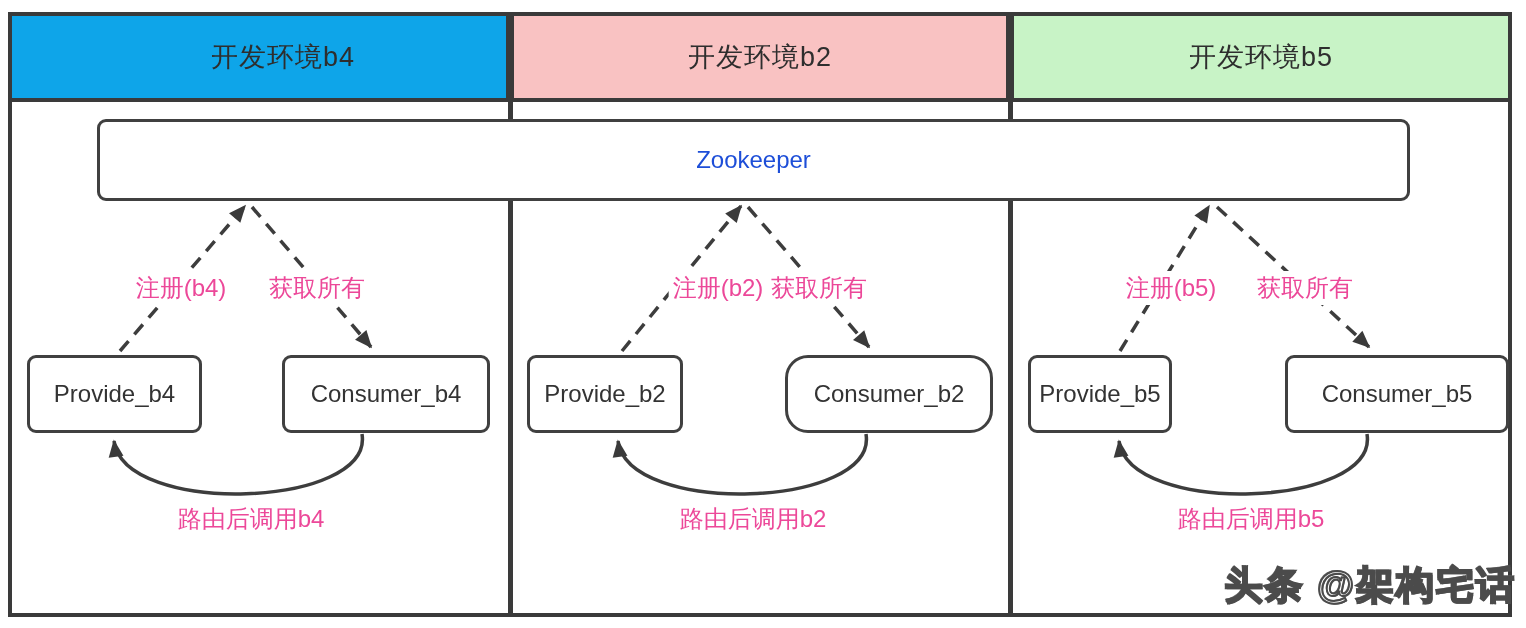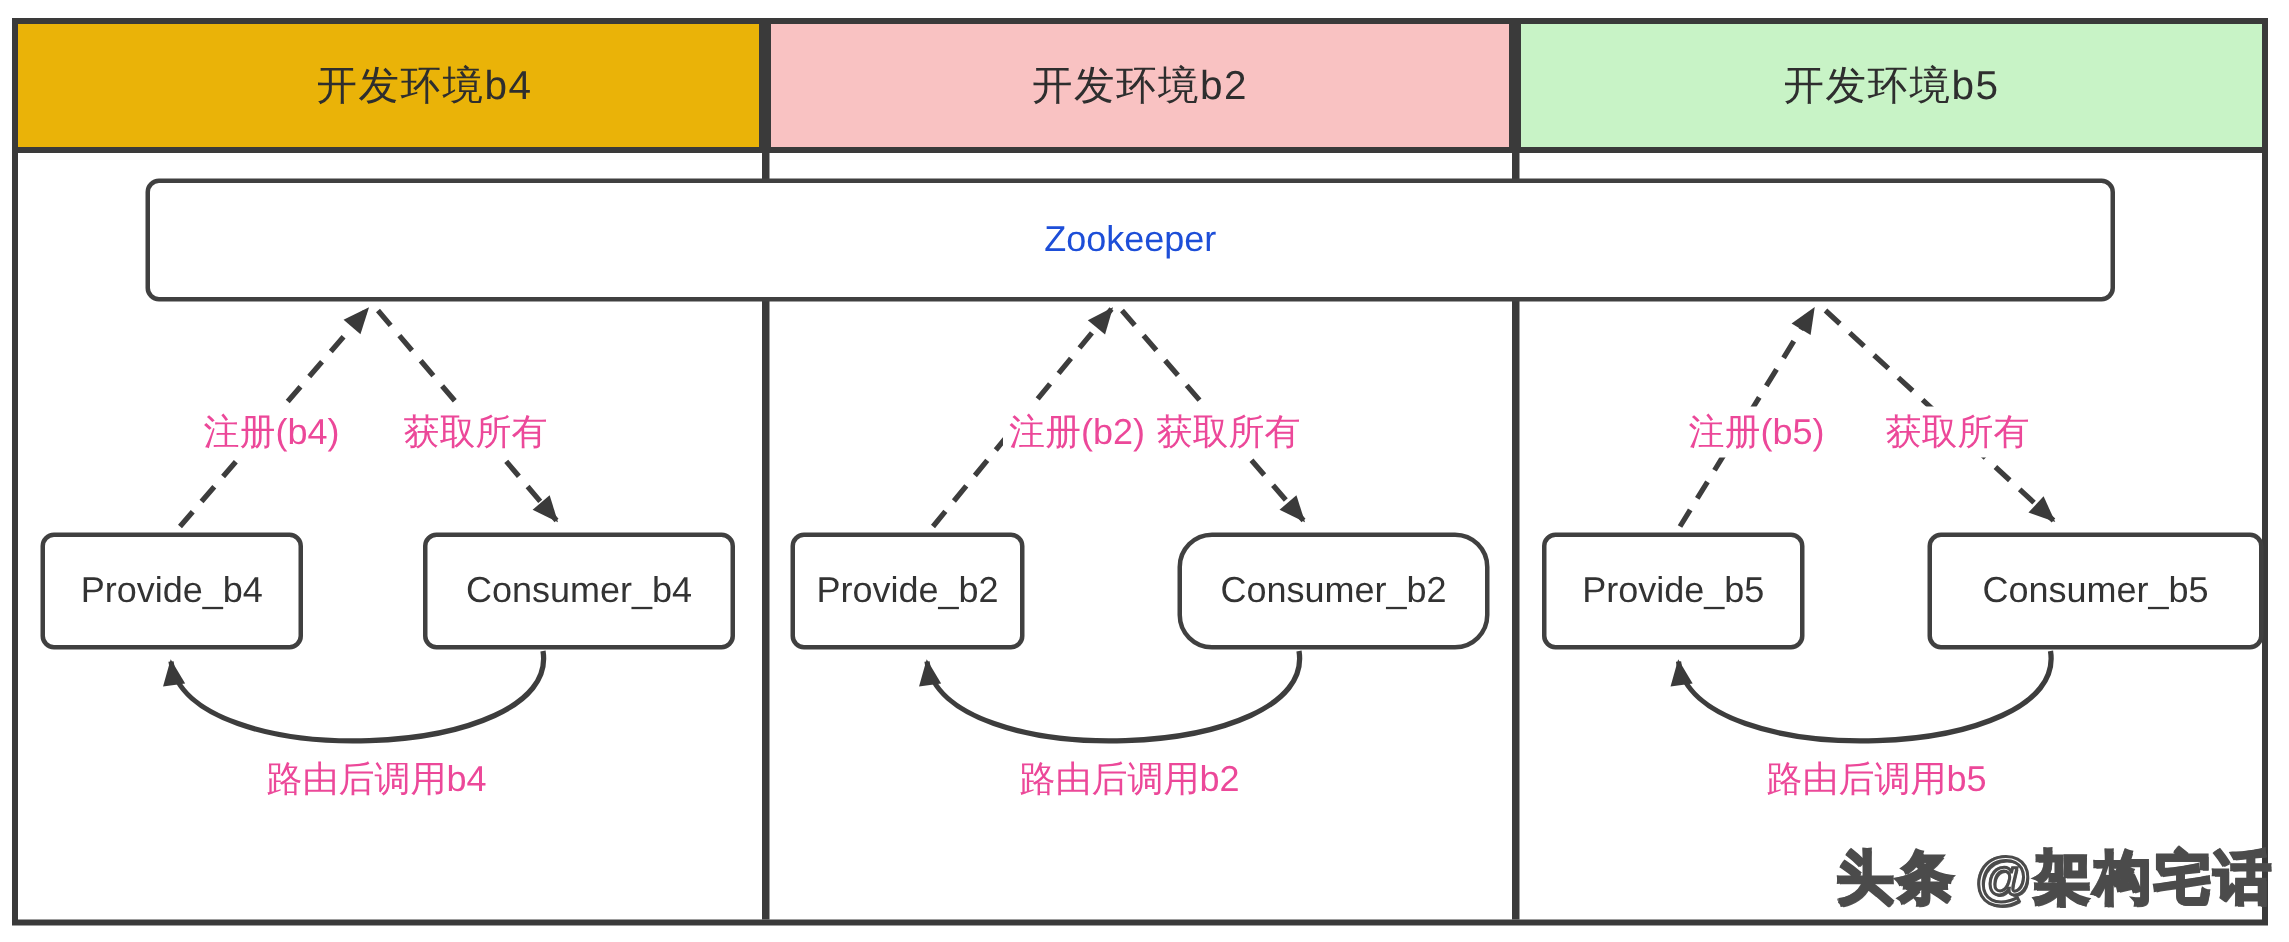--- a/index.html
+++ b/index.html
@@ -9,21 +9,21 @@
   }
   .frame{
     position:absolute;left:8px;top:12px;width:1504px;height:605px;
     border:4px solid #3a3a3a;box-sizing:border-box;background:#fff;z-index:1;
   }
   .hdr{
     position:absolute;top:12px;height:90px;box-sizing:border-box;
     border:4px solid #3a3a3a;display:flex;align-items:center;justify-content:center;
     font-size:27px;color:#2e2e2e;z-index:2;letter-spacing:1px;
   }
-  .hdr.h1{left:8px;width:502px;background:#eab308;padding-left:48px;}
+  .hdr.h1{left:8px;width:502px;background:#0ea5e9;padding-left:48px;}
   .hdr.h2{left:510px;width:500px;background:#f9c2c2;}
   .hdr.h3{left:1010px;width:502px;background:#c8f3c6;}
   .vdiv{
     position:absolute;top:101px;height:512px;width:5px;background:#3a3a3a;z-index:2;
   }
   .vdiv.d1{left:508px;}
   .vdiv.d2{left:1008px;}
   .arrows{position:absolute;left:0;top:0;z-index:3;}
   .zk{
     position:absolute;left:97px;top:119px;width:1313px;height:82px;box-sizing:border-box;
@@ -34,21 +34,21 @@
   .node{
     position:absolute;top:355px;height:78px;box-sizing:border-box;
     background:#fff;border:3.5px solid #404040;border-radius:9px;
     display:flex;align-items:center;justify-content:center;
     font-size:24px;color:#333;z-index:4;
   }
   .node.p1{left:27px;width:175px;}
   .node.c1{left:282px;width:208px;}
   .node.p2{left:527px;width:156px;}
   .node.c2{left:785px;width:208px;border-radius:23px;}
-  .node.p3{left:1028px;width:175px;}
+  .node.p3{left:1028px;width:144px;}
   .node.c3{left:1285px;width:224px;}
   .lbl{
     position:absolute;transform:translateX(-50%);white-space:nowrap;
     font-size:24px;color:#ec4899;background:#fff;padding:1px 4px;z-index:5;
   }
   .lbl.t{top:271px;}
   .lbl.b{top:502px;}
   .reg1{left:181px;} .fetch1{left:317px;} .route1{left:251px;}
   .reg2{left:683px;margin-left:35px;} .fetch2{left:819px;} .route2{left:753px;}
   .reg3{left:1171px;} .fetch3{left:1305px;} .route3{left:1251px;}

